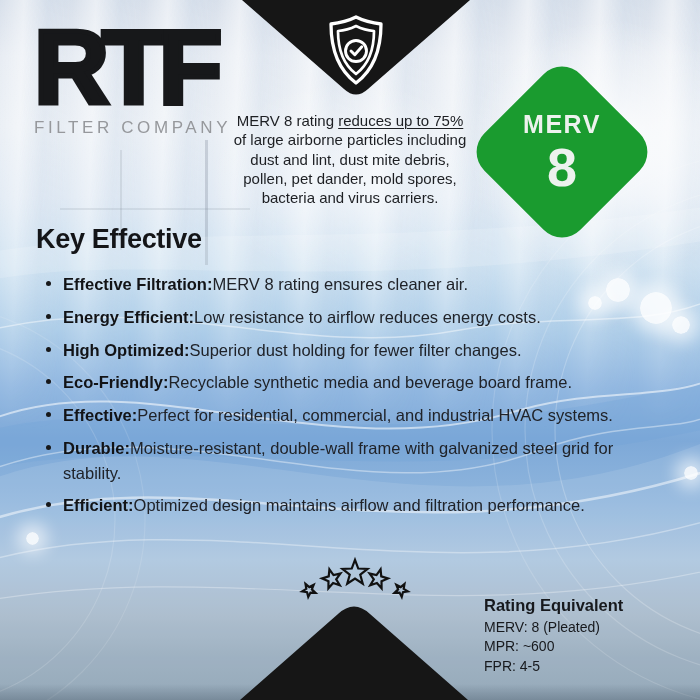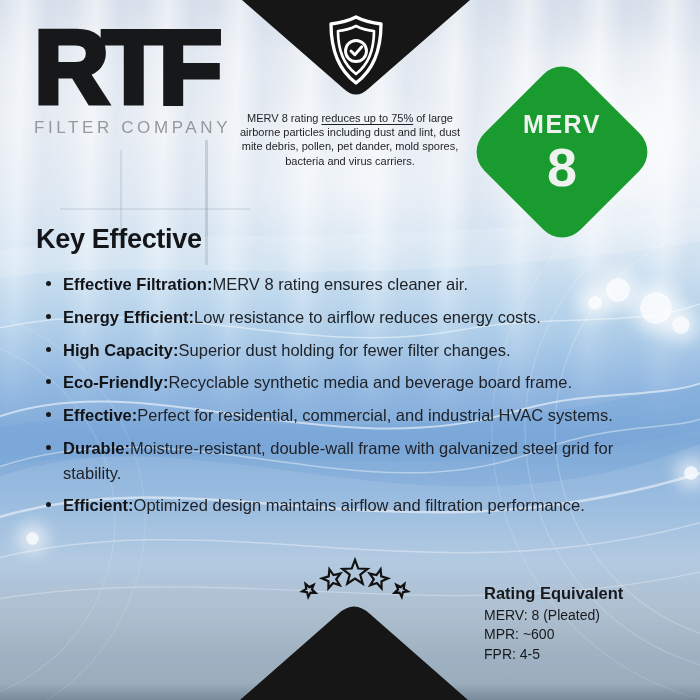--- a/index.html
+++ b/index.html
@@ -41,21 +41,21 @@
   .logo { position:absolute; left:34px; top:24px; z-index:5; }
   .logo-rtf { font-size:104px; font-weight:700; line-height:0.84; letter-spacing:-7px;
     color:#17181a; -webkit-text-stroke:5px #17181a; }
   .logo-sub { margin-top:7px; font-size:17px; font-weight:400; letter-spacing:3.6px; color:#96989c; }
 
   
   .top-banner { position:absolute; left:242px; top:0; z-index:6; }
 
   
   .description { position:absolute; left:232px; top:111px; width:236px; z-index:5;
-    text-align:center; font-size:11px; line-height:1.29; color:#1d1f23; }
+    text-align:center; font-size:15px; line-height:1.29; color:#1d1f23; }
   .underlined { text-decoration:underline; text-underline-offset:2px; text-decoration-thickness:1.3px; }
 
   
   .diamond { position:absolute; left:494px; top:84px; width:136px; height:136px;
     background:#1a9b2f; border-radius:26px; transform:rotate(45deg); z-index:6; }
   .diamond-content { position:absolute; inset:0; transform:rotate(-45deg);
     display:flex; flex-direction:column; align-items:center; justify-content:center; color:#edf2ee; }
   .merv-label { font-size:25px; font-weight:700; letter-spacing:1.5px; }
   .merv-value { font-size:54px; font-weight:700; line-height:1; margin-top:1px; }
 
@@ -64,21 +64,21 @@
   .kb-title { font-size:27px; font-weight:700; letter-spacing:-0.3px; color:#141518; margin-bottom:17px; }
   .kb-list { list-style:none; }
   .kb-item { position:relative; padding-left:27px; margin-bottom:8px;
     font-size:16.5px; line-height:1.5; color:#202329; }
   .kb-dot { position:absolute; left:10px; top:9px; width:5px; height:5px; border-radius:50%; background:#17181a; }
   .kb-label { font-weight:700; color:#121316; }
 
   
   .stars { position:absolute; left:293px; top:556px; z-index:6; }
   .mountain { position:absolute; left:236px; top:597px; z-index:5; }
-  .rating-eq { position:absolute; left:484px; top:584px; z-index:6; color:#17191d; }
+  .rating-eq { position:absolute; left:484px; top:596px; z-index:6; color:#17191d; }
   .re-title { font-size:16.5px; font-weight:700; margin-bottom:3px; }
   .re-row { font-size:14px; line-height:1.38; }
 </style>
 </head>
 <body>
 
 <div class="canvas">
 
   <div class="bg-base"></div>
   <div class="bg-streaks"></div>
@@ -134,21 +134,21 @@
       <div class="merv-label">MERV</div>
       <div class="merv-value">8</div>
     </div>
   </div>
 
   <div class="kb">
     <h2 class="kb-title">Key Effective</h2>
     <ul class="kb-list">
       <li class="kb-item"><span class="kb-dot"></span><span class="kb-label">Effective Filtration:</span><span>MERV 8 rating ensures cleaner air.</span></li>
       <li class="kb-item"><span class="kb-dot"></span><span class="kb-label">Energy Efficient:</span><span>Low resistance to airflow reduces energy costs.</span></li>
-      <li class="kb-item"><span class="kb-dot"></span><span class="kb-label">High Capacity:</span><span>Superior dust holding for fewer filter changes.</span></li>
+      <li class="kb-item"><span class="kb-dot"></span><span class="kb-label">High Optimized:</span><span>Superior dust holding for fewer filter changes.</span></li>
       <li class="kb-item"><span class="kb-dot"></span><span class="kb-label">Eco-Friendly:</span><span>Recyclable synthetic media and beverage board frame.</span></li>
       <li class="kb-item"><span class="kb-dot"></span><span class="kb-label">Effective:</span><span>Perfect for residential, commercial, and industrial HVAC systems.</span></li>
       <li class="kb-item"><span class="kb-dot"></span><span class="kb-label">Durable:</span><span>Moisture-resistant, double-wall frame with galvanized steel grid for stability.</span></li>
       <li class="kb-item"><span class="kb-dot"></span><span class="kb-label">Efficient:</span><span>Optimized design maintains airflow and filtration performance.</span></li>
     </ul>
   </div>
 
   <svg class="stars" width="124" height="48" viewBox="0 0 124 48">
     <defs>
       <path id="star" d="M0,-10 L2.47,-3.4 L9.51,-3.09 L3.99,1.3 L5.88,8.09 L0,4.2 L-5.88,8.09 L-3.99,1.3 L-9.51,-3.09 L-2.47,-3.4 Z" fill="none" stroke="#111111" stroke-width="2.2" vector-effect="non-scaling-stroke"></path>

